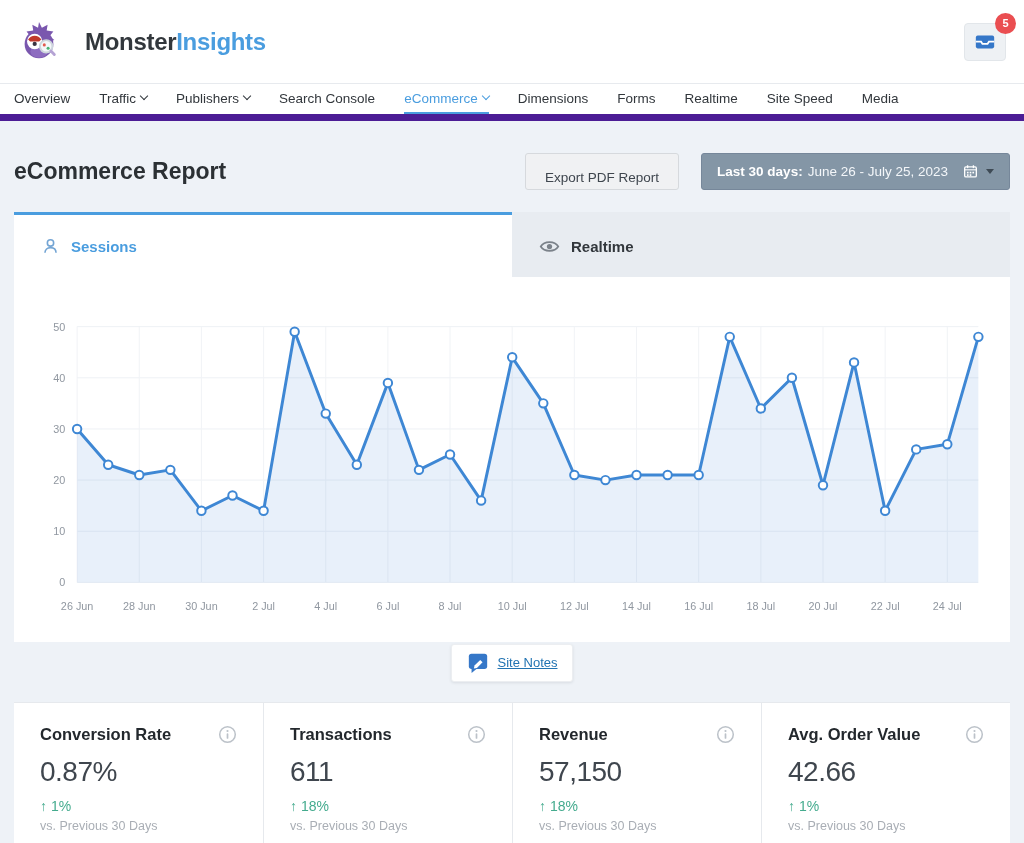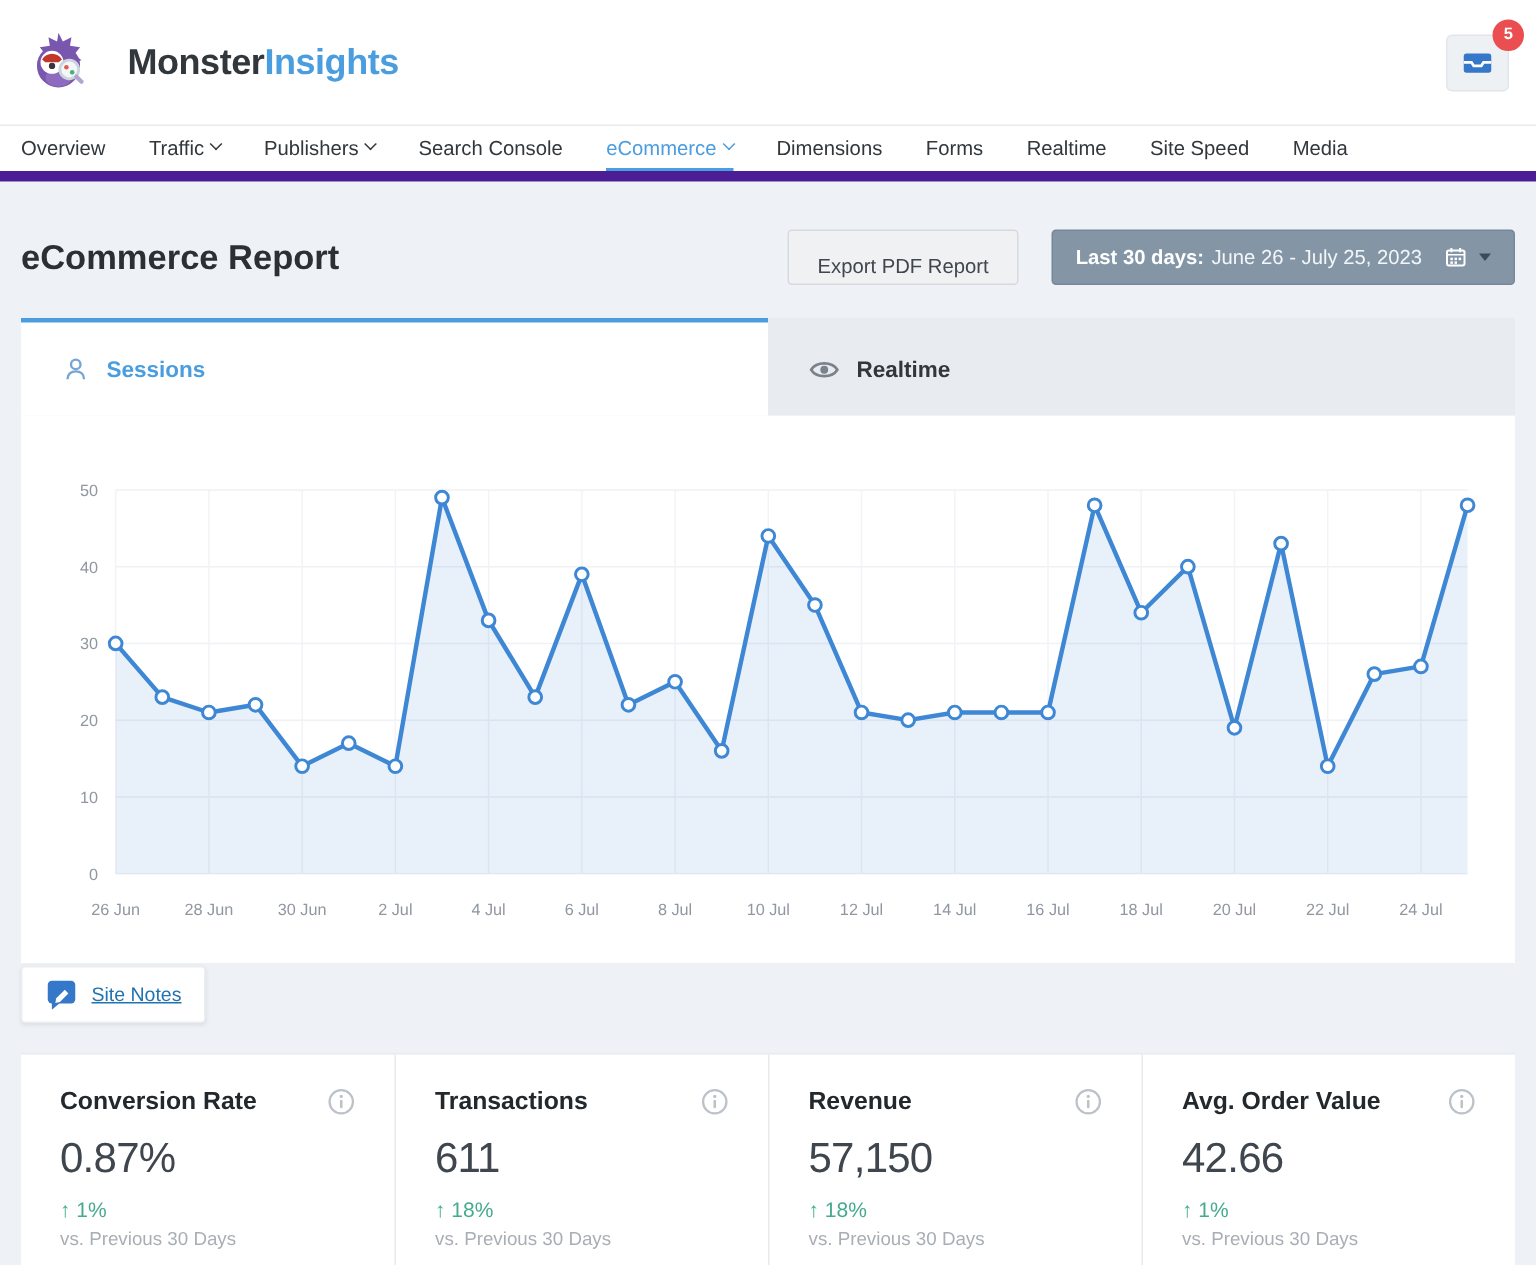--- a/index.html
+++ b/index.html
@@ -43,21 +43,21 @@
   .tabs{display:flex;margin-top:22px;}
   .tab{flex:1;height:65px;display:flex;align-items:center;gap:11px;padding-left:27px;font-size:15px;font-weight:700;cursor:pointer;}
   .tab.active{background:#fff;border-top:3px solid var(--c-accent);color:var(--c-accent);}
   .tab.inactive{background:#e8ecf1;border-top:3px solid #e8ecf1;color:#32373c;}
 
   
   .chart-card{background:#fff;padding:26px 8px 4px;}
   .chart-card svg{display:block;width:100%;}
 
   
-  .site-notes-row{height:60px;display:flex;align-items:flex-start;padding-top:2px;}
+  .site-notes-row{height:60px;display:flex;justify-content:center;align-items:flex-start;padding-top:2px;}
   .site-notes-btn{background:#fff;border:1px solid #eceef1;border-radius:3px;box-shadow:0 1px 3px rgba(30,40,50,.10);padding:7px 15px;display:flex;align-items:center;gap:9px;cursor:pointer;font-family:inherit;}
   .site-notes-label{color:#2173b2;font-size:13px;text-decoration:underline;}
 
   
   .metrics{background:#fff;display:grid;grid-template-columns:1fr 1fr 1fr 1fr;border-top:1px solid #e6e9ed;border-bottom:1px solid #dde1e6;}
   .metric{padding:22px 26px 20px;}
   .metric + .metric{border-left:1px solid #e6e9ed;}
   .metric-head{display:flex;justify-content:space-between;align-items:flex-end;}
   .metric-title{font-size:16.5px;font-weight:700;color:#23282d;}
   .metric-value{font-size:28px;color:#3f464e;margin-top:12px;letter-spacing:-0.5px;}

